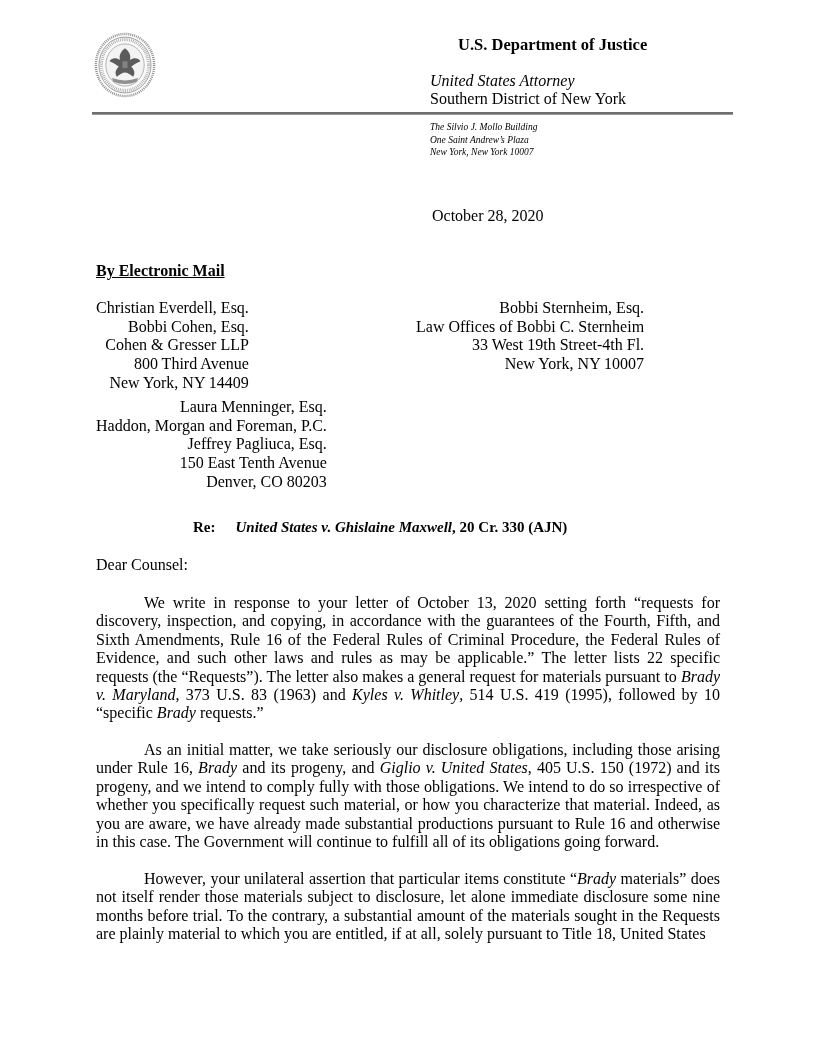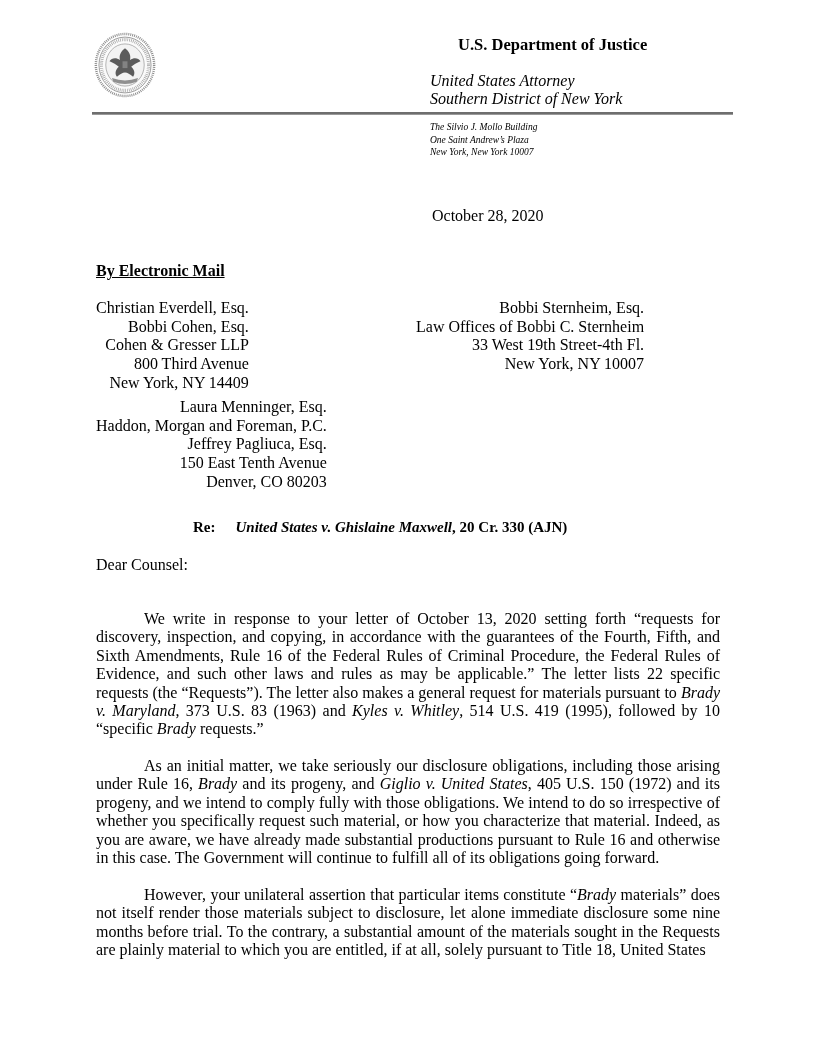--- a/index.html
+++ b/index.html
@@ -12,41 +12,41 @@
     color:#000;
     overflow:hidden;
   }
   .abs{position:absolute;}
   .i{font-style:italic;}
 
   
   .seal{left:94px;top:32px;width:62px;height:66px;}
   .agency{left:430px;top:35px;font-size:16.5px;font-weight:bold;margin-left:28px;}
   .office-1{left:430px;top:72px;font-size:16px;font-style:italic;}
-  .office-2{left:430px;top:90px;font-size:16px;font-style:italic;}
+  .office-2{left:430px;top:90px;font-size:16px;}
   .rule{left:92px;top:112px;width:641px;height:3px;
         background:linear-gradient(#6e6e6e,#6e6e6e 60%,#b9b9b9);}
   .bldg{left:430px;top:121px;font-size:9.5px;font-style:italic;line-height:12.6px;}
 
   .date{left:432px;top:207px;font-size:16px;}
   .byline{left:96px;top:262px;font-size:16px;font-weight:bold;text-decoration:underline;}
 
   .addr{font-size:16px;line-height:18.7px;text-align:right;}
   .addr-b1{left:96px;top:299px;}
   .addr-b2{left:416px;top:299px;}
   .addr-b3{left:96px;top:398px;}
 
   .re-line{left:193px;top:519px;font-size:15px;font-weight:bold;display:flex;}
   .re-label{margin-right:20px;}
   .re-case{font-style:italic;}
 
   .salutation{left:96px;top:556px;font-size:16px;}
 
   .para{width:624px;font-size:16px;line-height:18.4px;
-        text-align:justify;text-indent:48px;margin-top:16px;}
+        text-align:justify;text-indent:48px;}
   .p1{left:96px;top:594px;}
   .p2{left:96px;top:741px;}
   .p3{left:96px;top:870px;}
 </style>
 </head>
 <body>
 
 <div class="page">
 
   <div class="abs seal">

